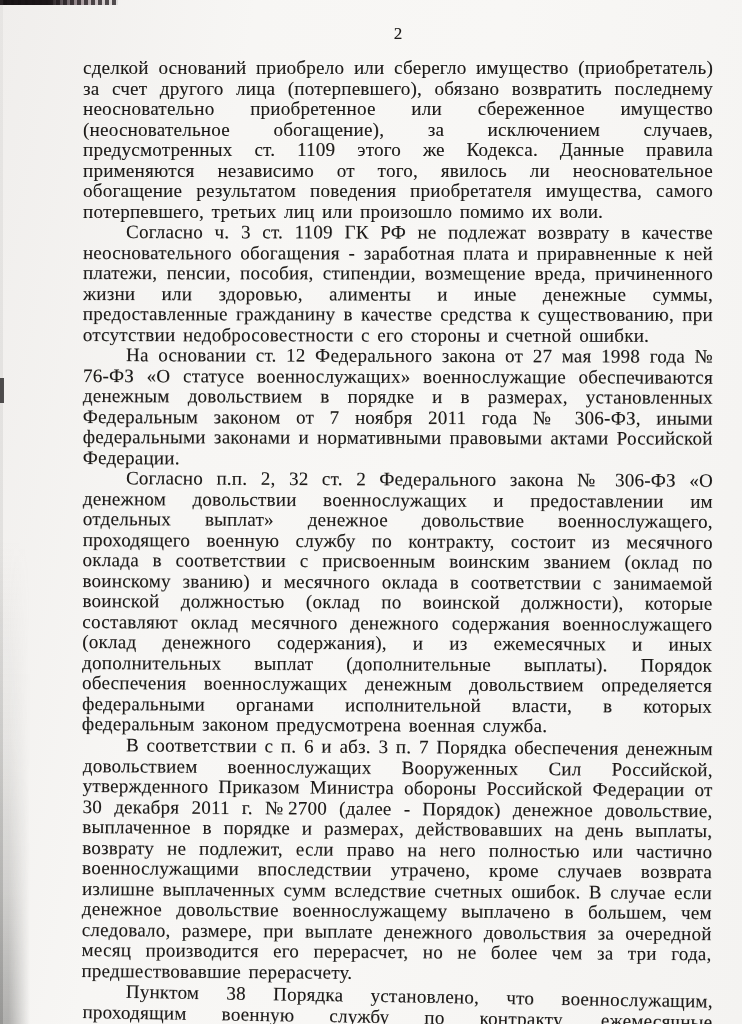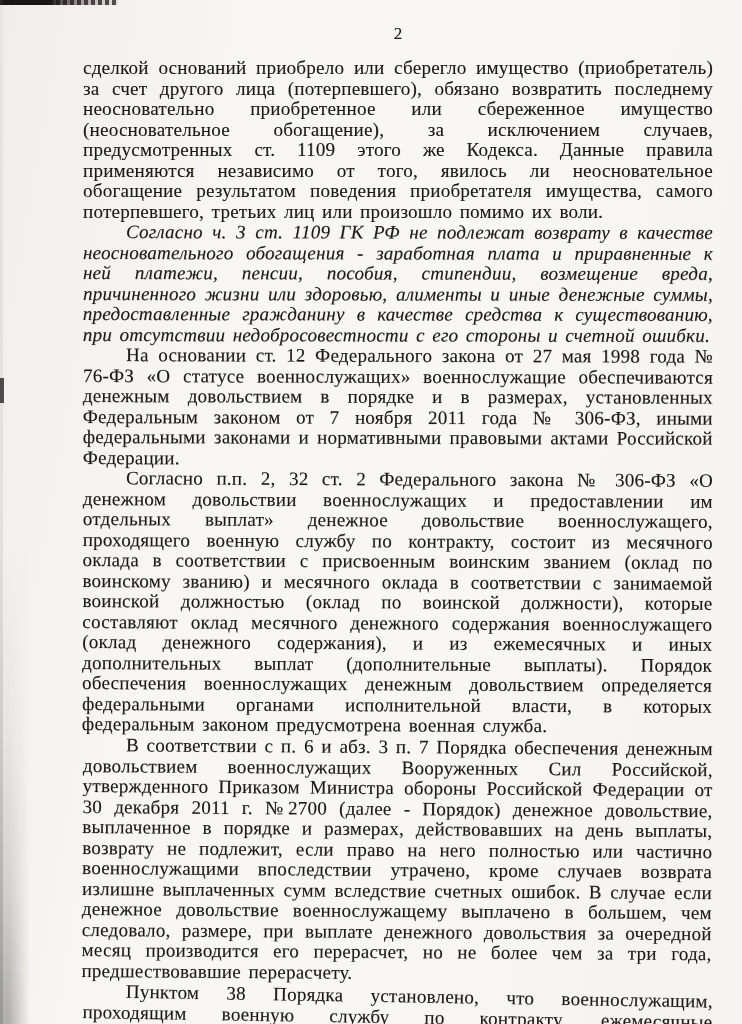--- a/index.html
+++ b/index.html
@@ -94,21 +94,21 @@
     margin: 0 0 14px 0;
     letter-spacing: 0;
   }
   .para {
     margin: 0;
     text-align: justify;
     text-indent: 43px;
     transform-origin: 0 0;
   }
   .para.continued { text-indent: 0; }
-  .tilt-a { transform: rotate(0.08deg); font-style: italic; }
+  .tilt-a { transform: rotate(0.08deg); }
   .tilt-b { transform: rotate(0.15deg); }
   .tilt-c { transform: rotate(0.25deg); }
   .tilt-d { transform: rotate(0.38deg); }
   .tilt-e { transform: rotate(0.95deg); }
 </style>
 </head>
 <body>
 
 <div class="page">
 

